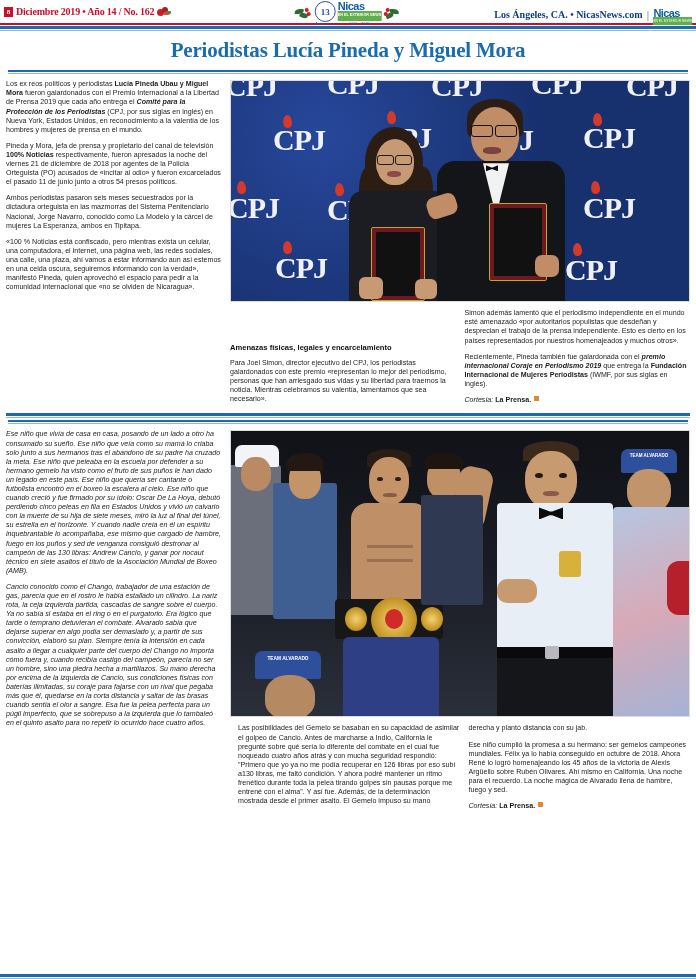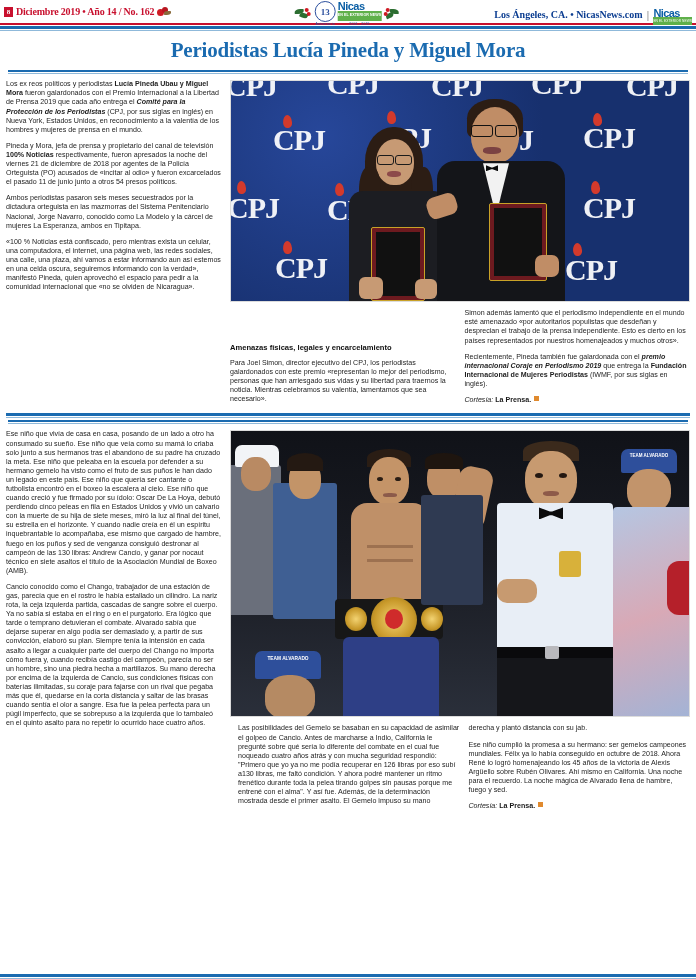--- a/index.html
+++ b/index.html
@@ -316,21 +316,21 @@
     <div style="height:3px;background:#1b6bb0;"></div>
     <div style="height:1.2px;background:#8fb9da;margin-top:1px;"></div>
   </div>
 
   <div class="hr-under"></div>
   <div class="hr-under2"></div>
 
   <div class="article" style="padding-top:6px;">
     <div class="cols3">
 
-      <div class="col" style="flex:0 0 215px;">
+      <div class="col" style="flex:0 0 215px;font-style:italic;">
         <p class="body">Ese niño que vivía de casa en casa, posando de un lado a otro ha consumado su sueño. Ese niño que veía como su mamá lo criaba solo junto a sus hermanos tras el abandono de su padre ha cruzado la meta. Ese niño que peleaba en la escuela por defender a su hermano gemelo ha visto como el fruto de sus puños le han dado un legado en este país. Ese niño que quería ser cantante o futbolista encontró en el boxeo la escalera al cielo. Ese niño que cuando creció y fue firmado por su ídolo: Oscar De La Hoya, debutó perdiendo cinco peleas en fila en Estados Unidos y vivió un calvario con la muerte de su hija de siete meses, miró la luz al final del túnel, su estrella en el horizonte. Y cuando nadie creía en él un espíritu inquebrantable lo acompañaba, ese mismo que cargado de hambre, fuego en los puños y sed de venganza consiguió destronar al campeón de las 130 libras: Andrew Cancio, y ganar por nocaut técnico en siete asaltos el título de la Asociación Mundial de Boxeo (AMB).</p>
         <p class="body last">Cancio conocido como el Chango, trabajador de una estación de gas, parecía que en el rostro le había estallado un cilindro. La nariz rota, la ceja izquierda partida, cascadas de sangre sobre el cuerpo. Ya no sabía si estaba en el ring o en el purgatorio. Era lógico que tarde o temprano detuvieran el combate. Alvarado sabía que dejarse superar en algo podía ser demasiado y, a partir de sus convicción, elaboró su plan. Siempre tenía la intensión en cada asalto a llegar a cualquier parte del cuerpo del Chango no importa cómo fuera y, cuando recibía castigo del campeón, parecía no ser un hombre, sino una piedra hecha a martillazos. Su mano derecha por encima de la izquierda de Cancio, sus condiciones físicas con baterías ilimitadas, su coraje para fajarse con un rival que pegaba más que él, quedarse en la corta distancia y saltar de las brasas cuando sentía el olor a sangre. Esa fue la pelea perfecta para un púgil imperfecto, que se sobrepuso a la izquierda que lo tambaleó en el quinto asalto para no repetir lo ocurrido hace cuatro años.</p>
       </div>
 
       <div style="flex:1 1 0;min-width:0;">
 
         <div class="photo ph2">
           <div class="ringbg"></div>
 
           <i class="crowd" style="left:-4px;top:34px;width:54px;height:150px;background:#6a6f7b;"></i>

